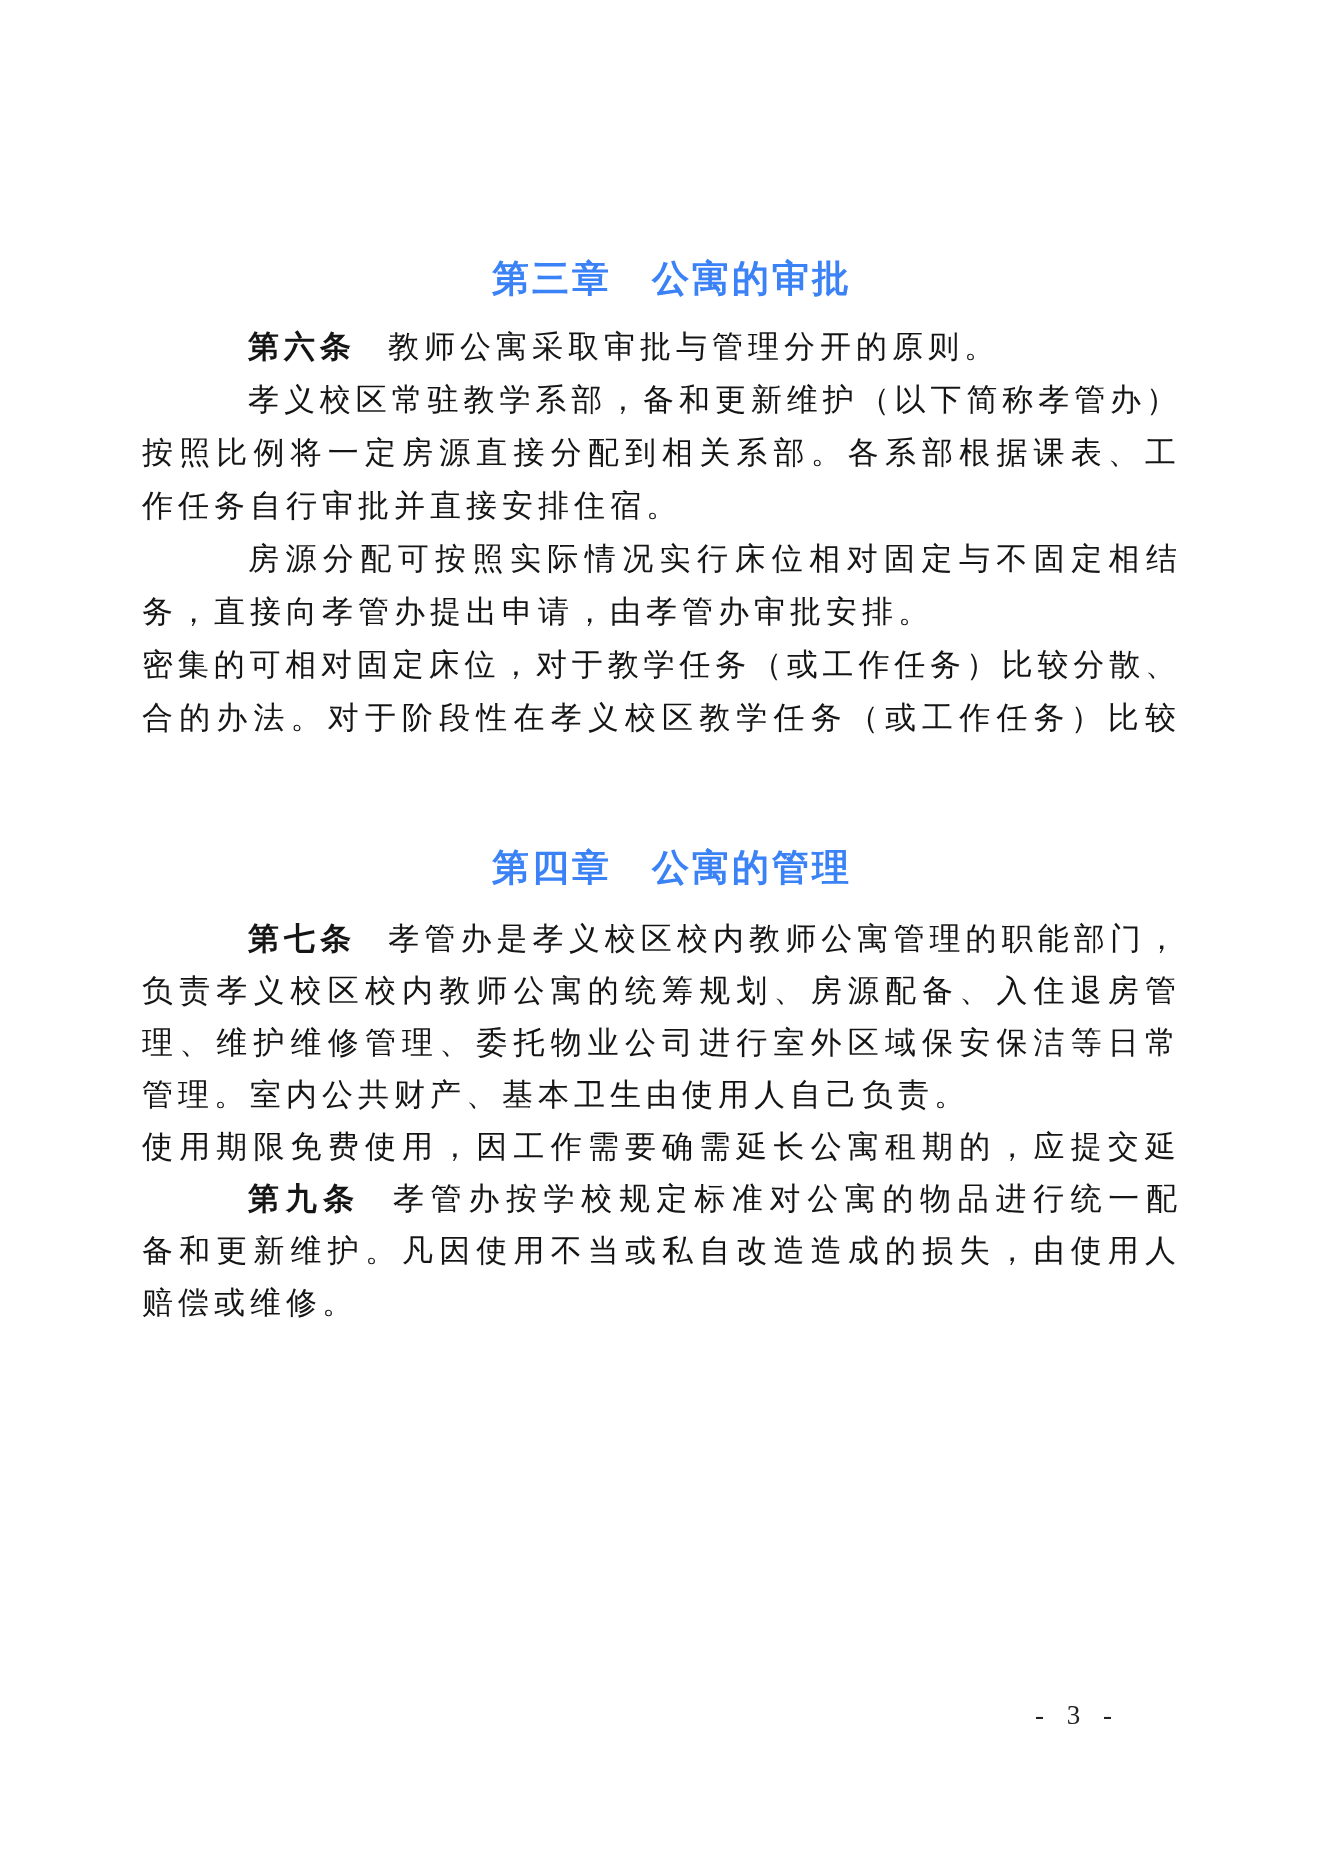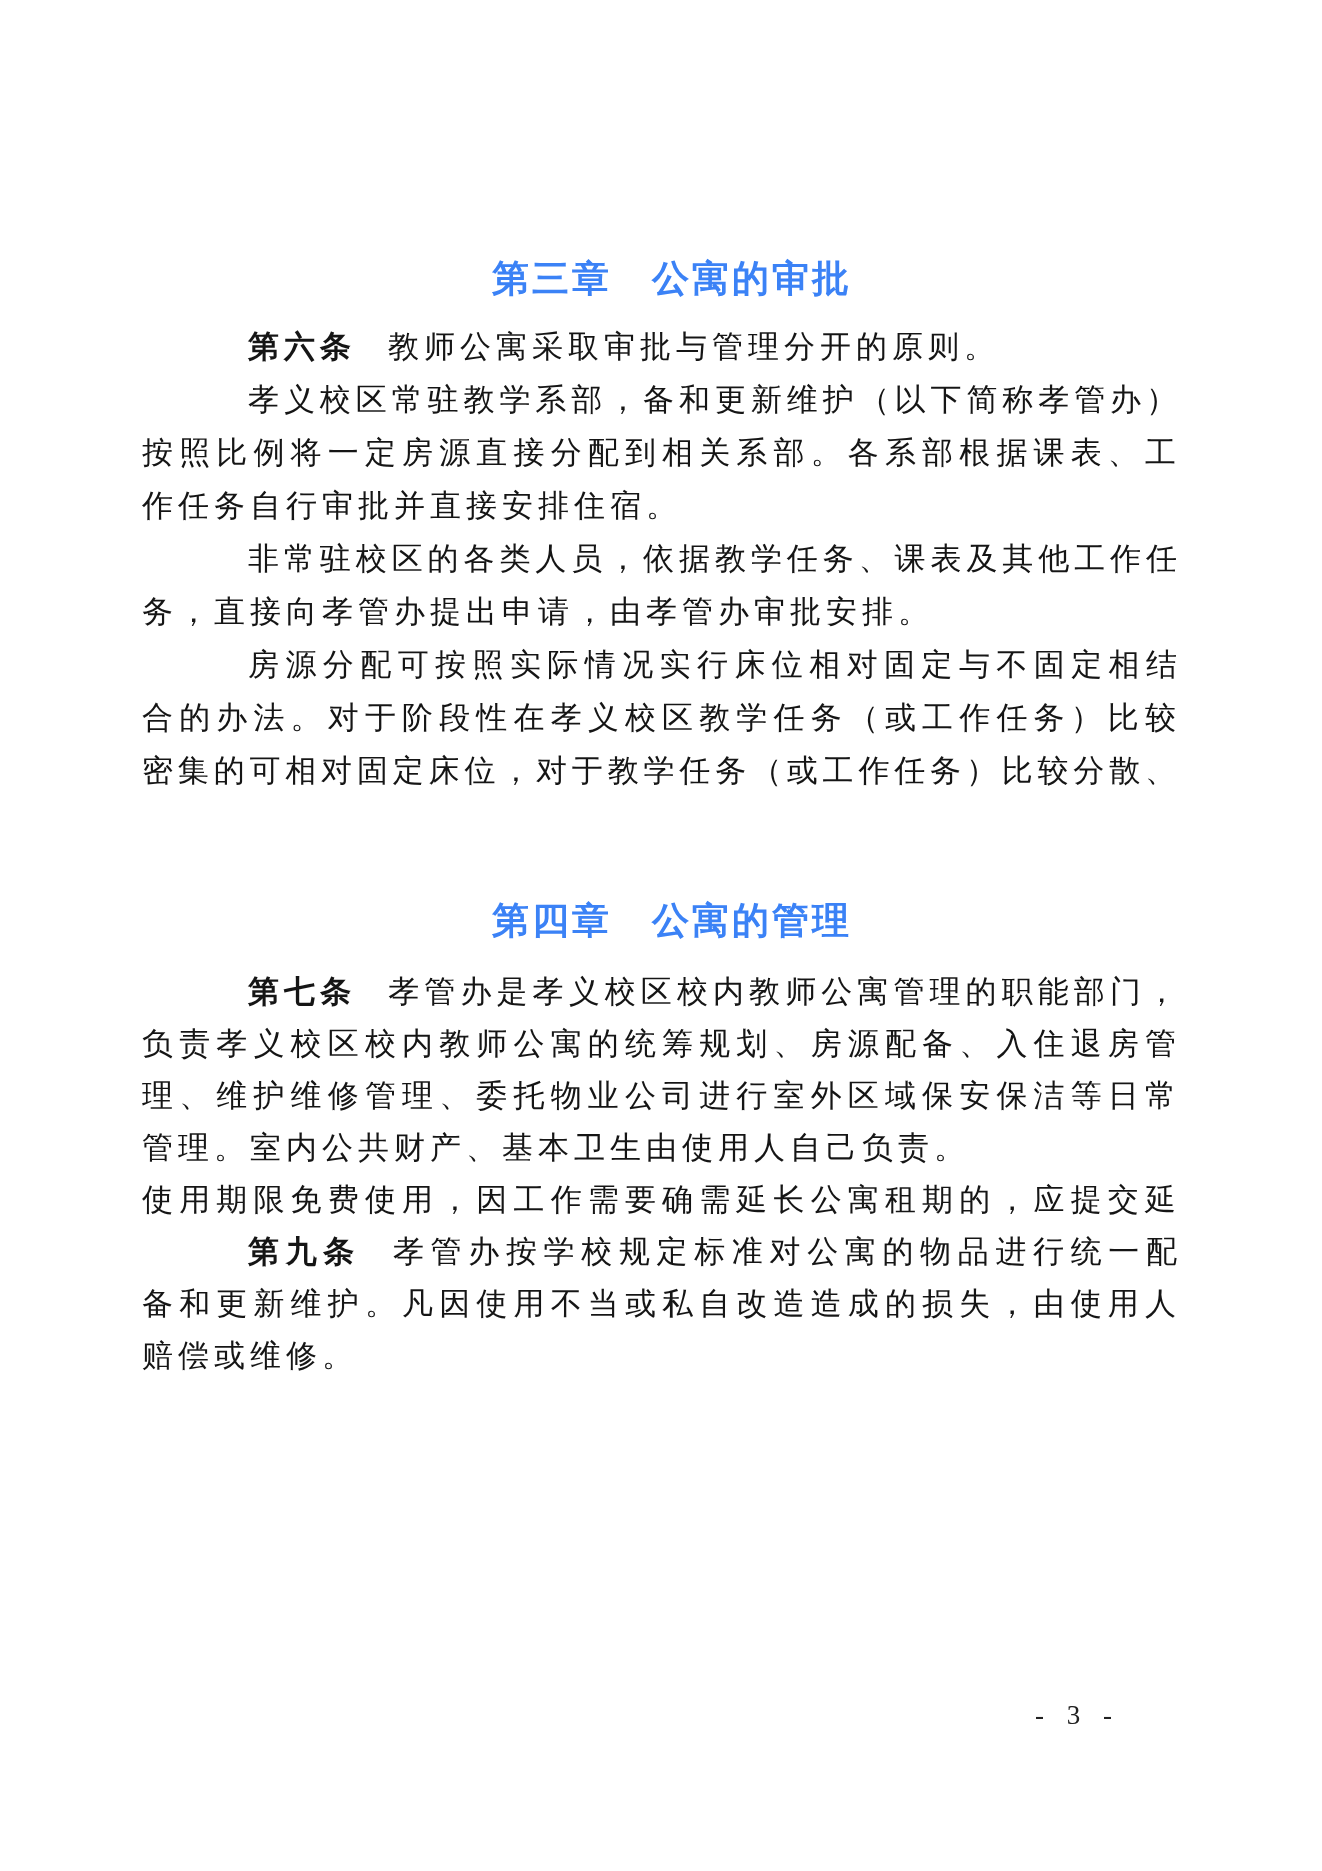--- a/index.html
+++ b/index.html
@@ -82,25 +82,24 @@
 <div class="page">
   <div class="content">
 
     <h2 class="chapter-heading first">第三章　公寓的审批</h2>
 
     <div class="ch3">
       <p class="line indent"><span class="art-num">第六条</span><span>教师公寓采取审批与管理分开的原则。</span></p>
       <p class="line indent just"><span>孝义校区常驻教学系部，备和更新维护（以下简称孝管办）</span></p>
       <p class="line just"><span>按照比例将一定房源直接分配到相关系部。各系部根据课表、工</span></p>
       <p class="line"><span>作任务自行审批并直接安排住宿。</span></p>
-      <p class="line indent just"><span>非常驻校区的各类人员，依据教学任务、课表及其他工作任</span></p>
+      <p class="line indent just"><span>房源分配可按照实际情况实行床位相对固定与不固定相结</span></p>
       <p class="line"><span>务，直接向孝管办提出申请，由孝管办审批安排。</span></p>
-      <p class="line indent just"><span>房源分配可按照实际情况实行床位相对固定与不固定相结</span></p>
+      <p class="line just"><span>密集的可相对固定床位，对于教学任务（或工作任务）比较分散、</span></p>
       <p class="line just"><span>合的办法。对于阶段性在孝义校区教学任务（或工作任务）比较</span></p>
-      <p class="line just"><span>密集的可相对固定床位，对于教学任务（或工作任务）比较分散、</span></p>
     </div>
 
     <h2 class="chapter-heading second">第四章　公寓的管理</h2>
 
     <div class="ch4">
       <p class="line indent just"><span class="art-num">第七条</span><span>孝管办是孝义校区校内教师公寓管理的职能部门，</span></p>
       <p class="line just"><span>负责孝义校区校内教师公寓的统筹规划、房源配备、入住退房管</span></p>
       <p class="line just"><span>理、维护维修管理、委托物业公司进行室外区域保安保洁等日常</span></p>
       <p class="line"><span>管理。室内公共财产、基本卫生由使用人自己负责。</span></p>
       <p class="line just"><span>使用期限免费使用，因工作需要确需延长公寓租期的，应提交延</span></p>

